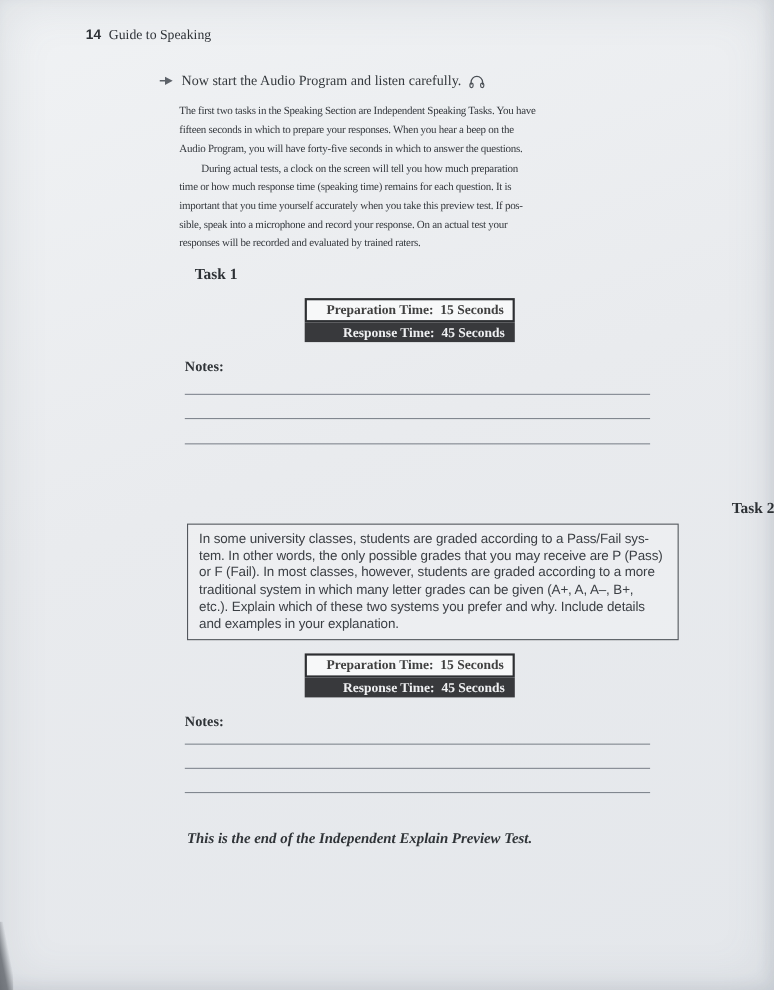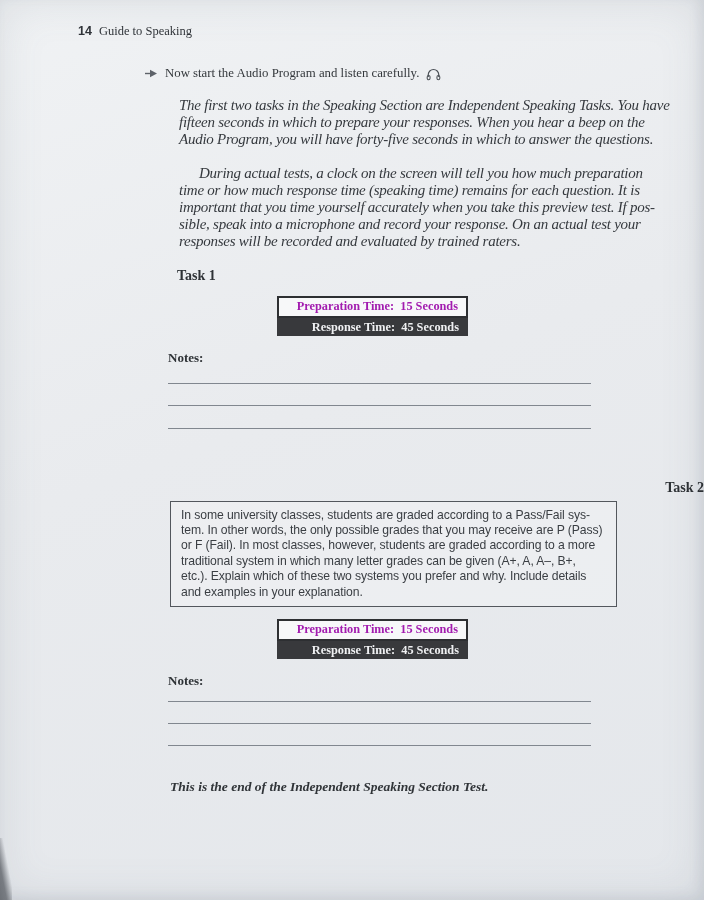--- a/index.html
+++ b/index.html
@@ -57,24 +57,23 @@
     margin:27px 0 0 145px;
     display:flex;align-items:center;
     font-size:12.8px;color:#34383c;
     white-space:nowrap;
   }
   .arrow-icon{display:inline-block;margin-right:7px;line-height:0;}
   .headphones-icon{display:inline-block;margin-left:7px;line-height:0;}
   
   .directions{margin:12px 0 0 163px;}
   .para{
-    margin:16px;white-space:pre;
-    font-size:15px;letter-spacing:-0.25px;line-height:17.2px;
+    margin:0;white-space:pre;
+    font-size:10px;letter-spacing:-0.25px;line-height:17.2px;
     color:#35393e;
-    font-style:italic;
   }
   .para.indent{text-indent:20px;}
   
   .task-heading{
     margin:0 0 0 177px;font-size:14px;font-weight:bold;color:#2d3135;
     line-height:17px;
   }
   .task-1 .task-heading{margin-top:11px;}
   .task-2 .task-heading{margin-top:50px;text-align:right;}
   .task-box{
@@ -87,21 +86,21 @@
     color:#3a3e43;white-space:pre;
   }
   
   .timing{
     margin:12px 0 0 277px;width:191px;
     font-size:12.3px;font-weight:bold;white-space:nowrap;
   }
   .timing-row{display:block;text-align:right;}
   .timing-prep{
     background:#f7f8f9;border:2px solid #2d2f32;
-    color:#a21caf;padding:1px 8px 2px 0;line-height:15px;
+    color:#404040;padding:1px 8px 2px 0;line-height:15px;
   }
   .timing-resp{
     background:#38393c;color:#eff0f2;
     padding:2px 9px 2px 0;line-height:14px;
   }
   
   .notes-label{
     margin:14px 0 0 168px;font-size:13px;font-weight:bold;color:#2f3337;
     line-height:16px;
   }
@@ -193,15 +192,15 @@
       <div class="timing-row timing-resp">
         <span>Response Time:</span>&nbsp;&nbsp;<span>45 Seconds</span>
       </div>
     </div>
     <div class="notes-label">Notes:</div>
     <div class="note-line l1"></div>
     <div class="note-line l2"></div>
     <div class="note-line l3"></div>
   </section>
 
-  <p class="end-line">This is the end of the Independent Speaking Section Test.</p>
+  <p class="end-line">This is the end of the Independent Explain Preview Test.</p>
 
 </div>
 
 </body></html>

